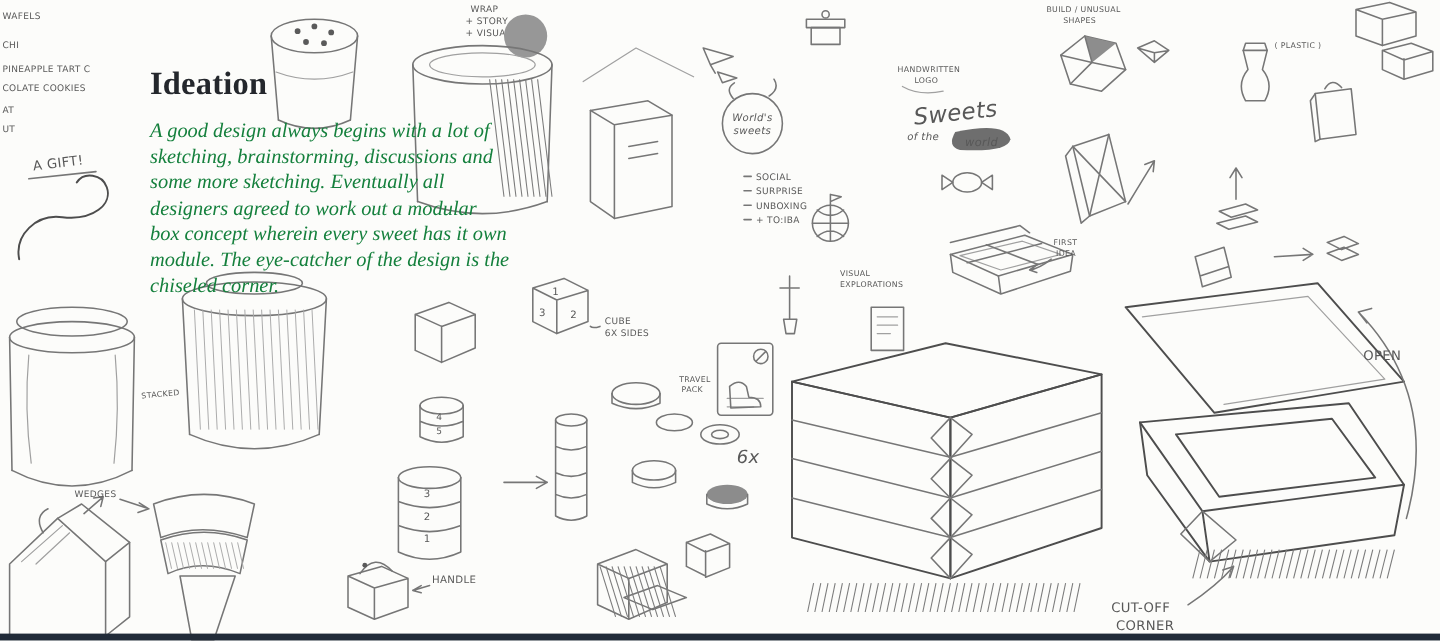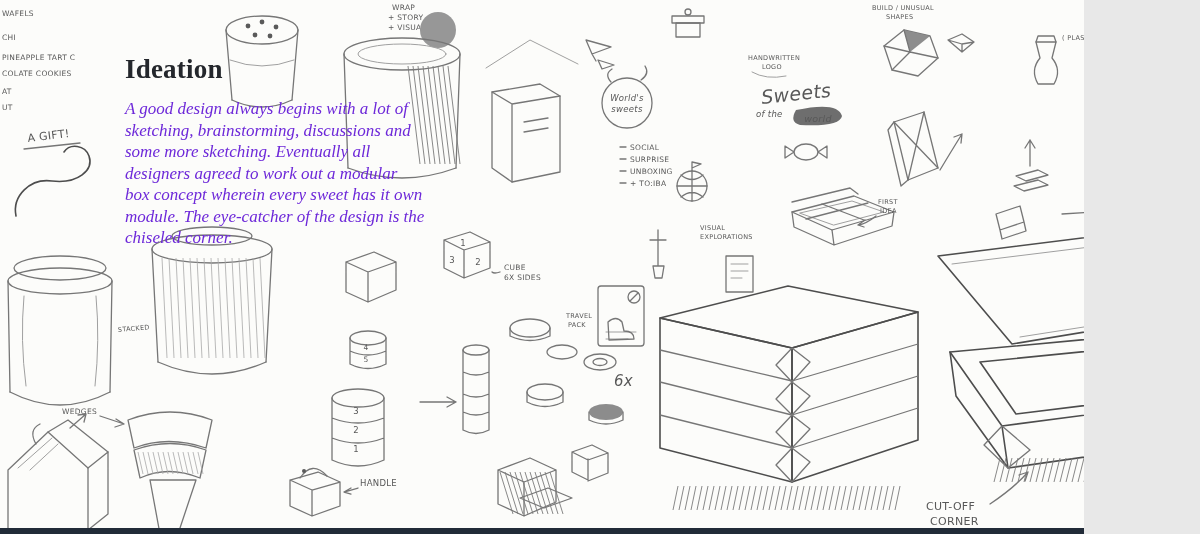--- a/index.html
+++ b/index.html
@@ -1,33 +1,33 @@
 <!DOCTYPE html>
 <html><head>
 <meta charset="utf-8">
 <style>
   html,body{margin:0;padding:0;background:#e8e8e8}
-  .stage{position:relative;width:1084px;height:534px;background:#fcfcfa;overflow:hidden;font-family:"Liberation Sans",sans-serif}
+  .stage{position:relative;width:1200px;height:534px;background:#fcfcfa;overflow:hidden;font-family:"Liberation Sans",sans-serif}
   .sketch{position:absolute;left:0;top:0;width:1200px;height:534px}
   
   .sk{stroke:#767676;fill:none;stroke-width:1.3;stroke-linecap:round;stroke-linejoin:round}
   .skl{stroke:#a0a0a0;fill:none;stroke-width:1;stroke-linecap:round;stroke-linejoin:round}
   .skd{stroke:#4d4d4d;fill:none;stroke-width:1.6;stroke-linecap:round;stroke-linejoin:round}
   .hatch line{stroke:#7b7b7b;stroke-width:.9}
   .hatch.light line{stroke:#a8a8a8;stroke-width:.8}
   .sketch text{stroke:none;fill:#585858;font-family:"DejaVu Sans",sans-serif;letter-spacing:.3px}
   .t6{font-size:6.5px}.t7{font-size:7.5px}.t8{font-size:8.5px}.t9{font-size:9.5px}
   .t11{font-size:11px}.t15{font-size:15px}
   .it{font-family:"DejaVu Serif",serif;font-style:italic}
   .scriptbig{font-family:"DejaVu Serif",serif;font-style:italic;font-size:19px;fill:#4a4a4a}
   .white{fill:#fafafa}
   
   .copy{position:absolute;left:125px;top:54px;width:300px}
   .copy h2{margin:0 0 13px 0;font-size:27px;font-weight:700;color:#24272c;letter-spacing:.2px;font-family:Liberation Serif, serif}
-  .copy p{margin:0;font-family:"Liberation Serif",serif;font-style:italic;font-size:17px;line-height:1.27;color:#6d28d9}
+  .copy p{margin:0;font-family:"Liberation Serif",serif;font-style:italic;font-size:17px;line-height:1.27;color:#15803d}
   .bottombar{position:absolute;left:0;bottom:0;width:100%;height:6px;background:#212b38}
 </style>
 </head>
 <body>
 
 <div class="stage">
 
   <svg class="sketch" viewBox="0 0 1200 534" xmlns="http://www.w3.org/2000/svg">
 
     <g>

